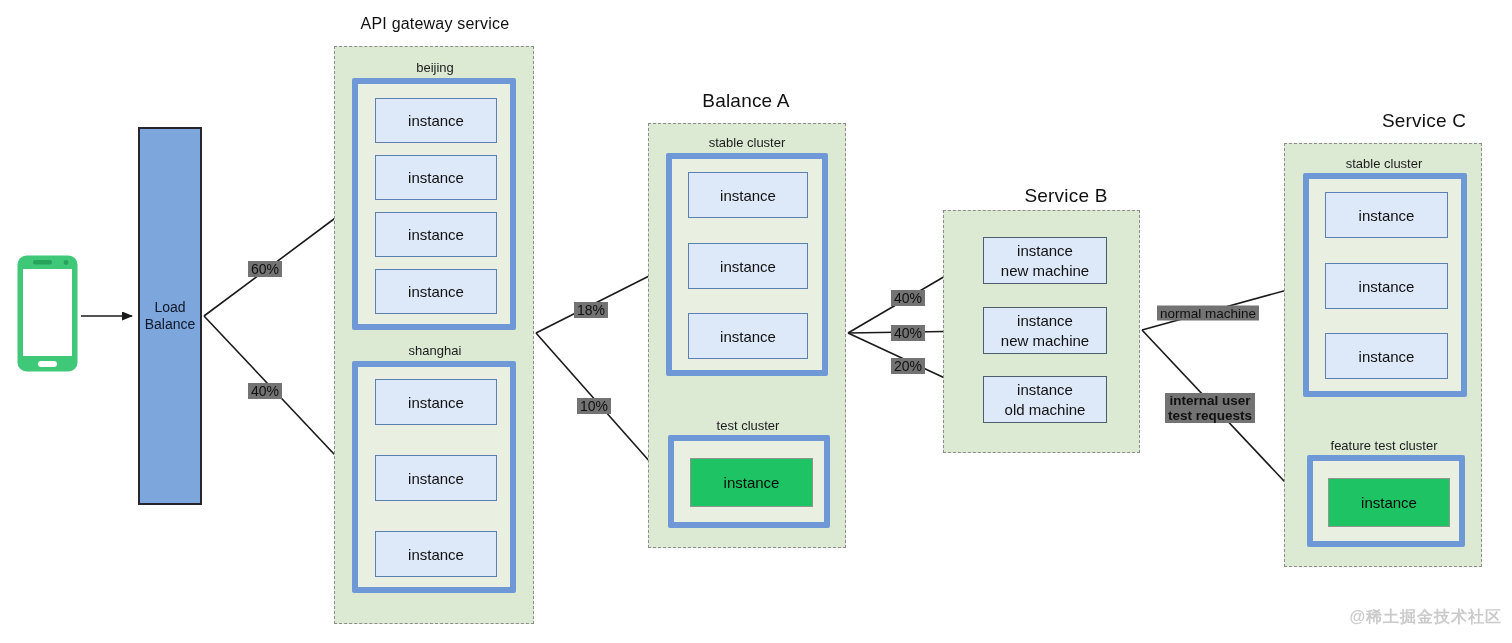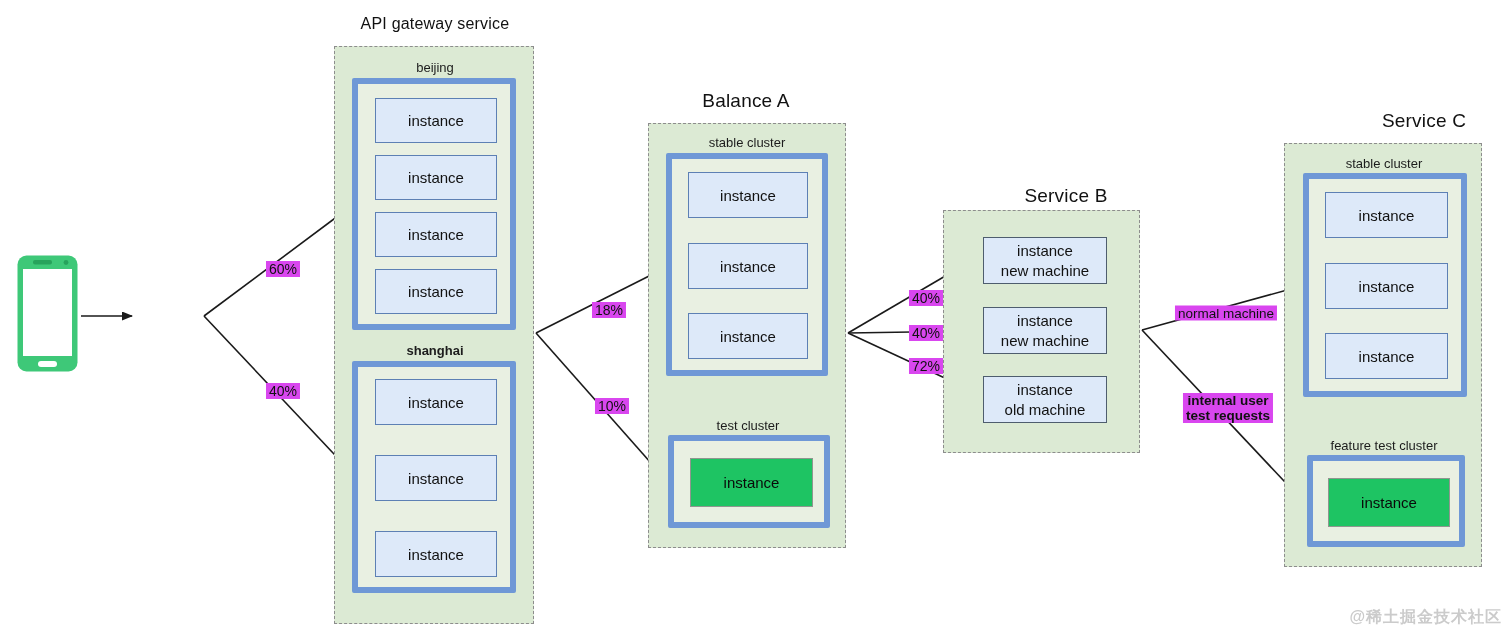--- a/index.html
+++ b/index.html
@@ -35,23 +35,22 @@
   }
   .lb-node {
     position:absolute; left:138px; top:127px; width:64px; height:378px;
     background:#7da6dc; border:2px solid #26262e;
     display:flex; align-items:center; justify-content:center;
     font-size:14px; color:#101828; text-align:center; line-height:1.25;
   }
   .phone { position:absolute; left:16px; top:254px; width:63px; height:119px; }
   .edge-label {
     position:absolute; transform:translate(-50%,-50%);
-    font-size:14px; color:#111; background:#d946ef; padding:0 3px; white-space:nowrap;
+    font-size:14px; color:#111; background:#737373; padding:0 3px; white-space:nowrap;
     text-align:center;
-    margin-left:18px;
   }
   .edge-label.small { font-size:13.5px; }
   .watermark {
     position:absolute; right:10px; bottom:15px; font-size:16px; color:#cbcbcb;
     letter-spacing:1px;
     font-weight:bold;
   }
 </style>
 </head>
 <body>
@@ -81,40 +80,43 @@
   <div class="phone">
     <svg viewBox="0 0 63 119" width="63" height="119">
       <rect x="1.5" y="1.5" width="60" height="116" rx="9" fill="#3ec878"></rect>
       <rect x="7" y="15" width="49" height="87" fill="#ffffff"></rect>
       <rect x="17" y="6" width="19" height="4.5" rx="2" fill="#27a35c"></rect>
       <circle cx="50" cy="8.5" r="2.4" fill="#27a35c"></circle>
       <rect x="22" y="107" width="19" height="6" rx="3" fill="#ffffff"></rect>
     </svg>
   </div>
 
+  <div class="lb-node">
+    <span>Load Balance</span>
+  </div>
 
   <div class="group-title" style="left:435px; top:15px;">API gateway service</div>
   <div class="container-dashed" style="left:334px; top:46px; width:200px; height:578px;"></div>
 
   <div class="cluster-label" style="left:435px; top:60px;">beijing</div>
   <div class="cluster-box" style="left:352px; top:78px; width:164px; height:252px;"></div>
   <div class="instance" style="left:375px; top:98px;  width:122px; height:45px;">
       <span>instance</span>
     </div>
   <div class="instance" style="left:375px; top:155px; width:122px; height:45px;">
       <span>instance</span>
     </div>
   <div class="instance" style="left:375px; top:212px; width:122px; height:45px;">
       <span>instance</span>
     </div>
   <div class="instance" style="left:375px; top:269px; width:122px; height:45px;">
       <span>instance</span>
     </div>
 
-  <div class="cluster-label" style="left:435px; top:343px;font-weight:bold;">shanghai</div>
+  <div class="cluster-label" style="left:435px; top:343px;">shanghai</div>
   <div class="cluster-box" style="left:352px; top:361px; width:164px; height:232px;"></div>
   <div class="instance" style="left:375px; top:379px; width:122px; height:46px;">
       <span>instance</span>
     </div>
   <div class="instance" style="left:375px; top:455px; width:122px; height:46px;">
       <span>instance</span>
     </div>
   <div class="instance" style="left:375px; top:531px; width:122px; height:46px;">
       <span>instance</span>
     </div>
@@ -176,21 +178,21 @@
   <div class="instance green" style="left:1328px; top:478px; width:122px; height:49px;">
       <span>instance</span>
     </div>
 
   <div class="edge-label" style="left:265px; top:269px;">60%</div>
   <div class="edge-label" style="left:265px; top:391px;">40%</div>
   <div class="edge-label" style="left:591px; top:310px;">18%</div>
   <div class="edge-label" style="left:594px; top:406px;">10%</div>
   <div class="edge-label" style="left:908px; top:298px;">40%</div>
   <div class="edge-label" style="left:908px; top:333px;">40%</div>
-  <div class="edge-label" style="left:908px; top:366px;">72%</div>
+  <div class="edge-label" style="left:908px; top:366px;">20%</div>
   <div class="edge-label small" style="left:1208px; top:313px;">normal machine</div>
   <div class="edge-label small" style="left:1210px; top:408px;font-weight:bold;">
     <div>internal user</div>
     <div>test requests</div>
   </div>
 
   <div class="watermark">@稀土掘金技术社区</div>
 
 </div>
 

